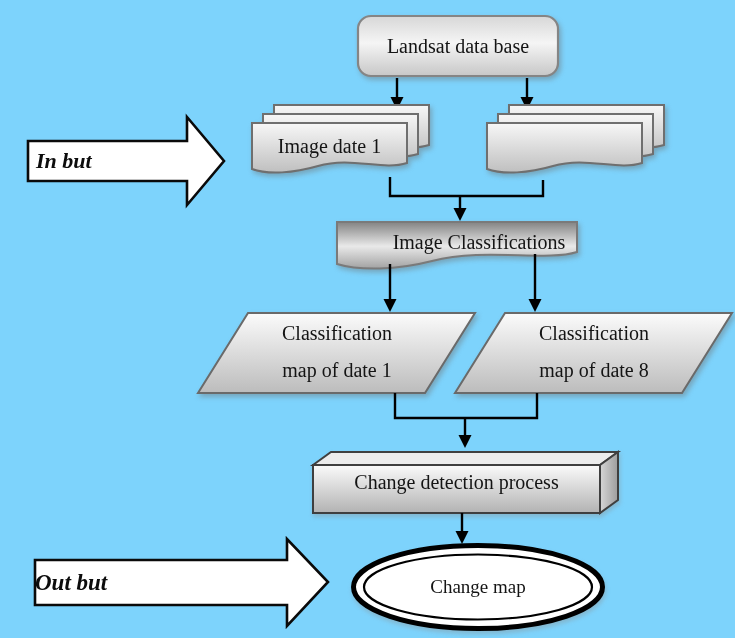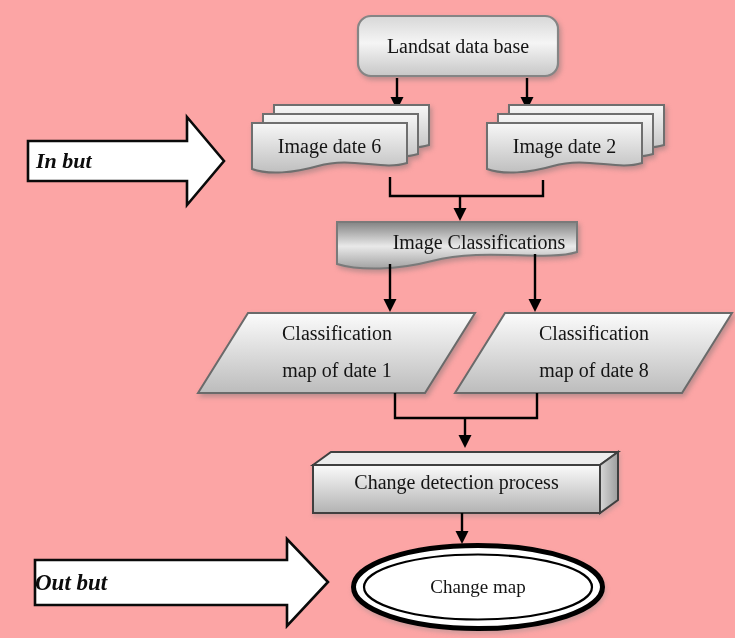--- a/index.html
+++ b/index.html
@@ -1,19 +1,19 @@
 <!DOCTYPE html>
 <html><head>
 <meta charset="utf-8">
 <style>
   html,body{margin:0;padding:0;background:#ffffff;}
   .canvas{
     position:relative;
     width:735px;height:638px;
-    background:#fca5a5;
+    background:#7dd3fc;
     overflow:hidden;
     font-family:"Liberation Serif","DejaVu Serif",serif;
   }
   .canvas svg{position:absolute;left:0;top:0;}
   .label{
     position:absolute;
     display:flex;align-items:center;justify-content:center;
     text-align:center;
     font-family:"Liberation Serif","DejaVu Serif",serif;
     font-size:20px;color:#141414;
@@ -124,23 +124,22 @@
       <ellipse cx="478" cy="587" rx="114" ry="32.5" fill="none" stroke="#000000" stroke-width="2.2"></ellipse>
     </g>
 
     <path d="M28,141 L187,141 L187,117 L224,161 L187,205 L187,181 L28,181 Z" fill="#ffffff" stroke="#0a0a0a" stroke-width="2.6" stroke-linejoin="miter"></path>
 
     <path d="M35,560 L287,560 L287,539 L328,582 L287,626 L287,605 L35,605 Z" fill="#ffffff" stroke="#0a0a0a" stroke-width="2.6" stroke-linejoin="miter"></path>
   </svg>
 
   <div class="label" style="left:358px;top:16px;width:200px;height:60px;">Landsat data base</div>
 
-  <div class="label" style="left:252px;top:123px;width:155px;height:46px;">Image date 6</div>
+  <div class="label" style="left:252px;top:123px;width:155px;height:46px;">Image date 1</div>
 
-  <div class="label" style="left:487px;top:123px;width:155px;height:46px;">Image date 2</div>
 
   <div class="label" style="left:337px;top:221px;width:284px;height:42px;">Image Classifications</div>
 
   <div class="label" style="left:217px;top:317px;width:240px;height:70px;">
     <span class="two-line">
       <span style="display:block;">Classification</span>
       <span style="display:block;">map of date 1</span>
     </span>
   </div>
 

